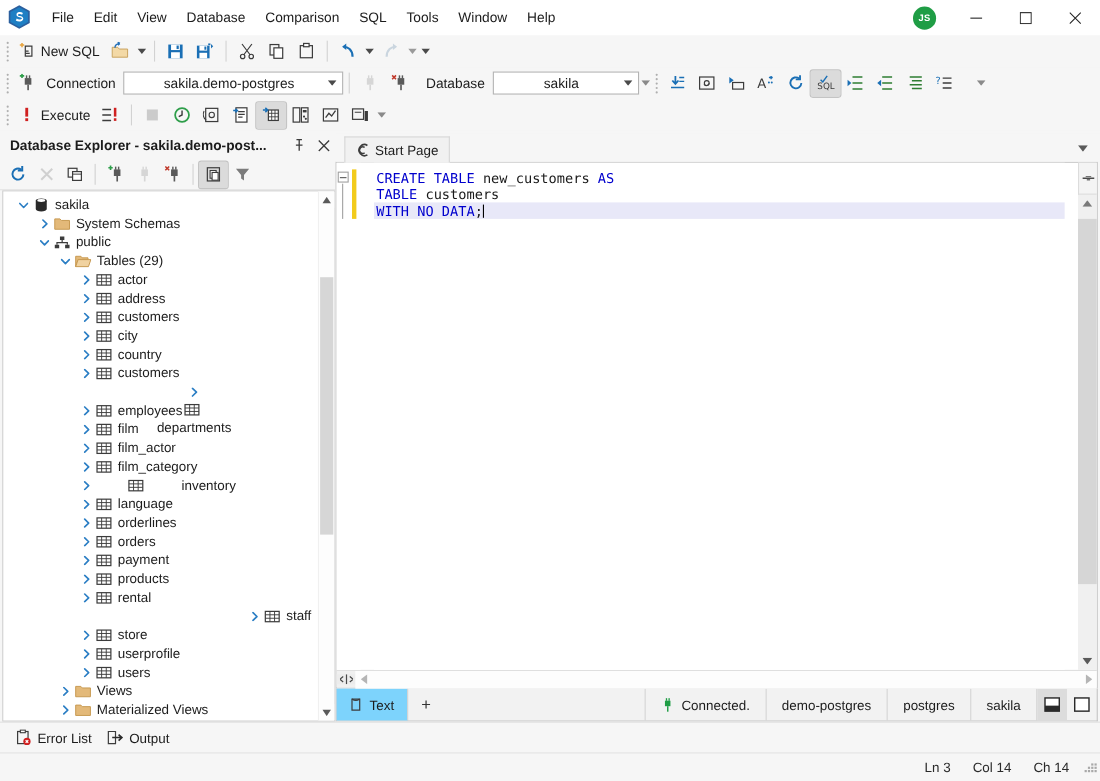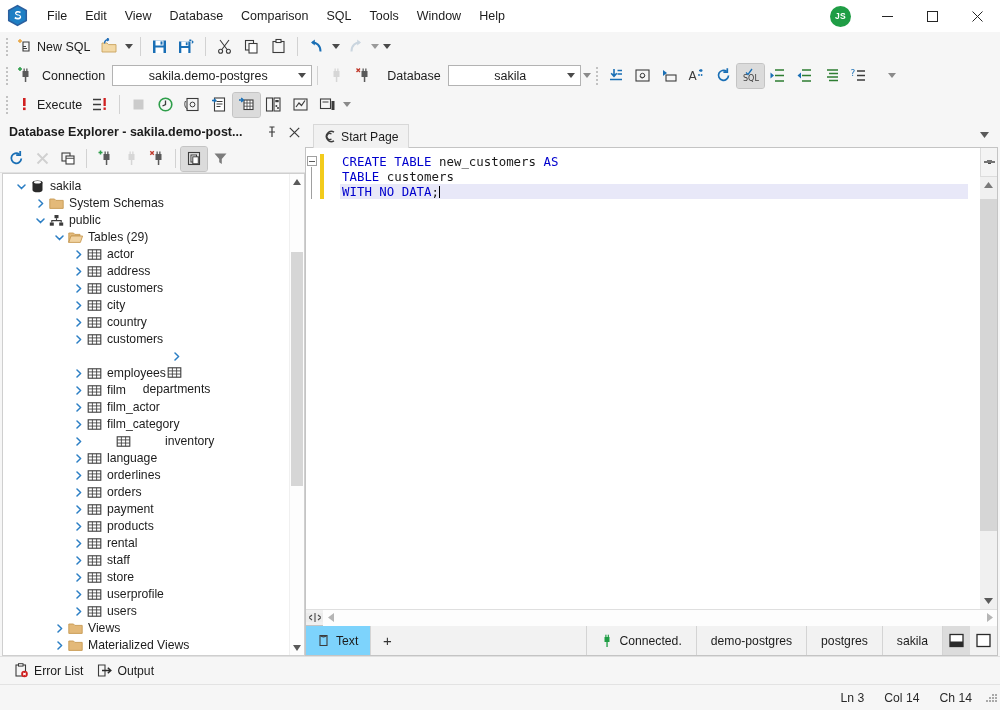--- a/index.html
+++ b/index.html
@@ -908,21 +908,21 @@
                 </svg>
               </span>
               <span class="ticon">
                 <svg width="15" height="13" viewBox="0 0 15 13">
                   <rect x="1.2" y="1.8" width="12.6" height="9.4" fill="#ffffff" stroke="#3c3c3c" stroke-width="1.1"></rect>
                   <path d="M1.2 4.9 L13.8 4.9 M1.2 8.05 L13.8 8.05 M5.4 1.8 L5.4 11.2 M9.6 1.8 L9.6 11.2" fill="none" stroke="#3c3c3c" stroke-width="0.85"></path>
                 </svg>
               </span>
               <span class="tlabel">rental</span>
             </div>
-            <div class="trow" style="padding-left: 67px;">
+            <div class="trow" style="padding-left: 67px; justify-content: flex-end;">
               <span class="texp">
                 <svg width="9" height="9" viewBox="0 0 9 9">
                   <path d="M3 1 L6.6 4.5 L3 8" fill="none" stroke="#2b7ec4" stroke-width="1.5" stroke-linecap="round" stroke-linejoin="round"></path>
                 </svg>
               </span>
               <span class="ticon">
                 <svg width="15" height="13" viewBox="0 0 15 13">
                   <rect x="1.2" y="1.8" width="12.6" height="9.4" fill="#ffffff" stroke="#3c3c3c" stroke-width="1.1"></rect>
                   <path d="M1.2 4.9 L13.8 4.9 M1.2 8.05 L13.8 8.05 M5.4 1.8 L5.4 11.2 M9.6 1.8 L9.6 11.2" fill="none" stroke="#3c3c3c" stroke-width="0.85"></path>
                 </svg>

